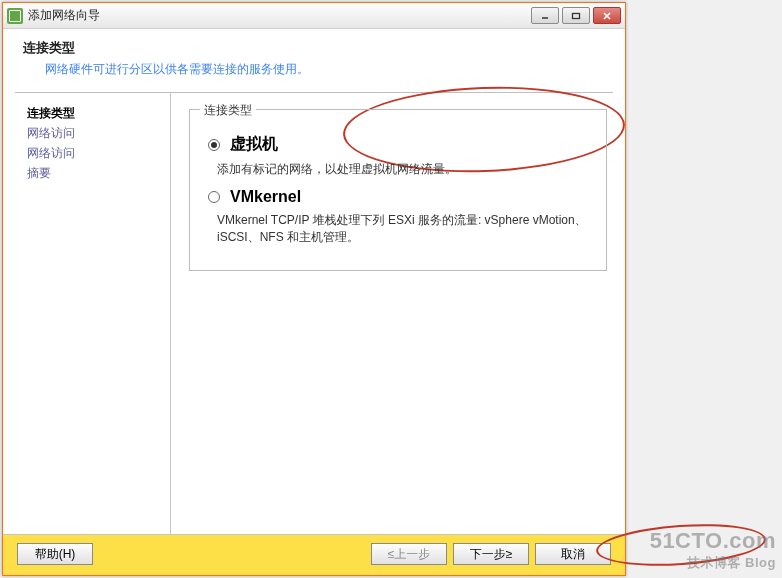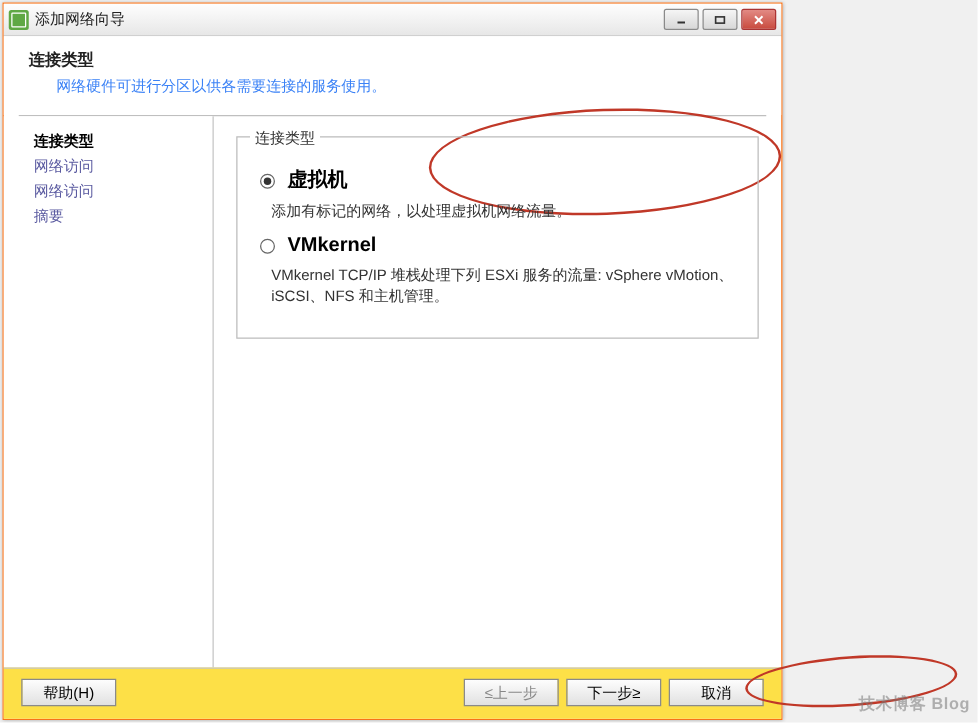--- a/index.html
+++ b/index.html
@@ -237,14 +237,15 @@
     <button class="btn">帮助(H)</button>
     <div class="spacer"></div>
     <button class="btn" disabled="">≤上一步</button>
     <button class="btn">下一步≥</button>
     <button class="btn">取消</button>
   </div>
 </div>
 
 <div class="ring2"></div>
 <div class="watermark">
+  <span>51CTO.com</span>
   <small>技术博客 Blog</small>
 </div>
 
 </body></html>

